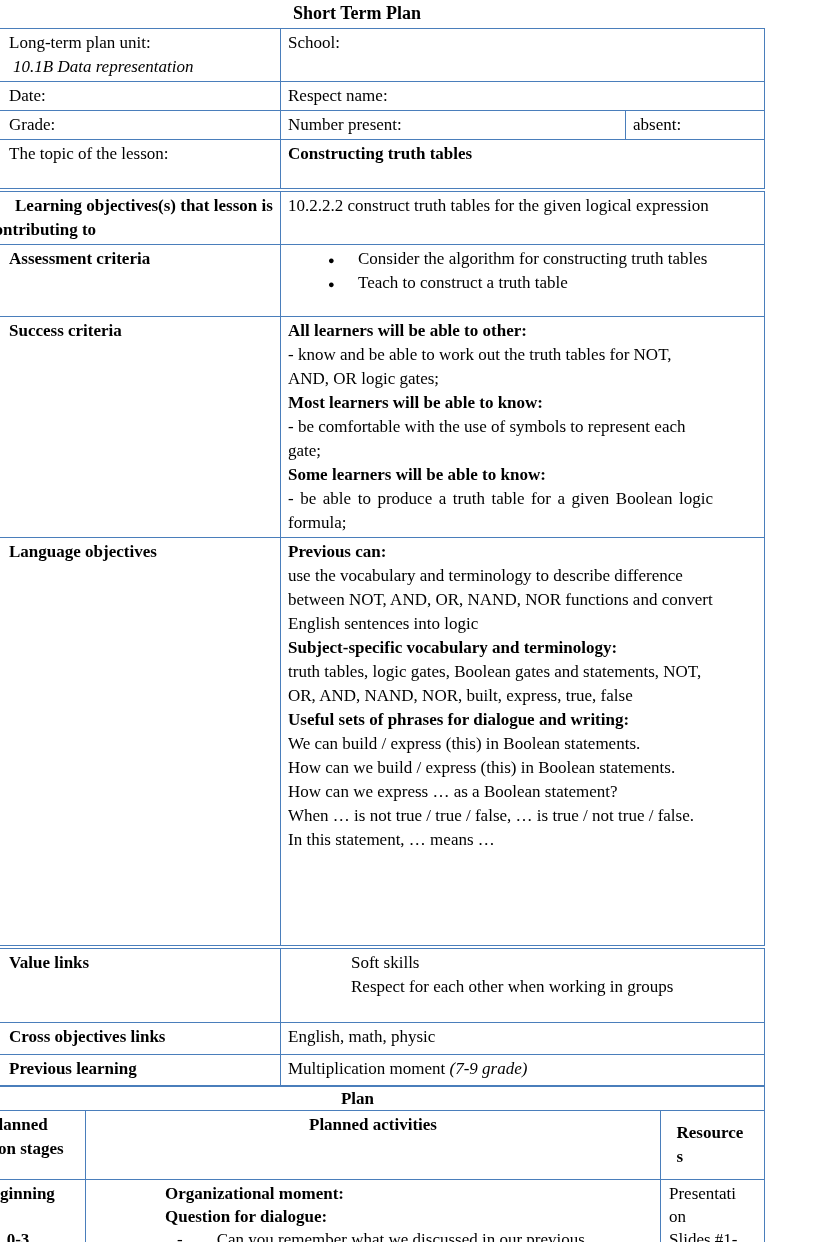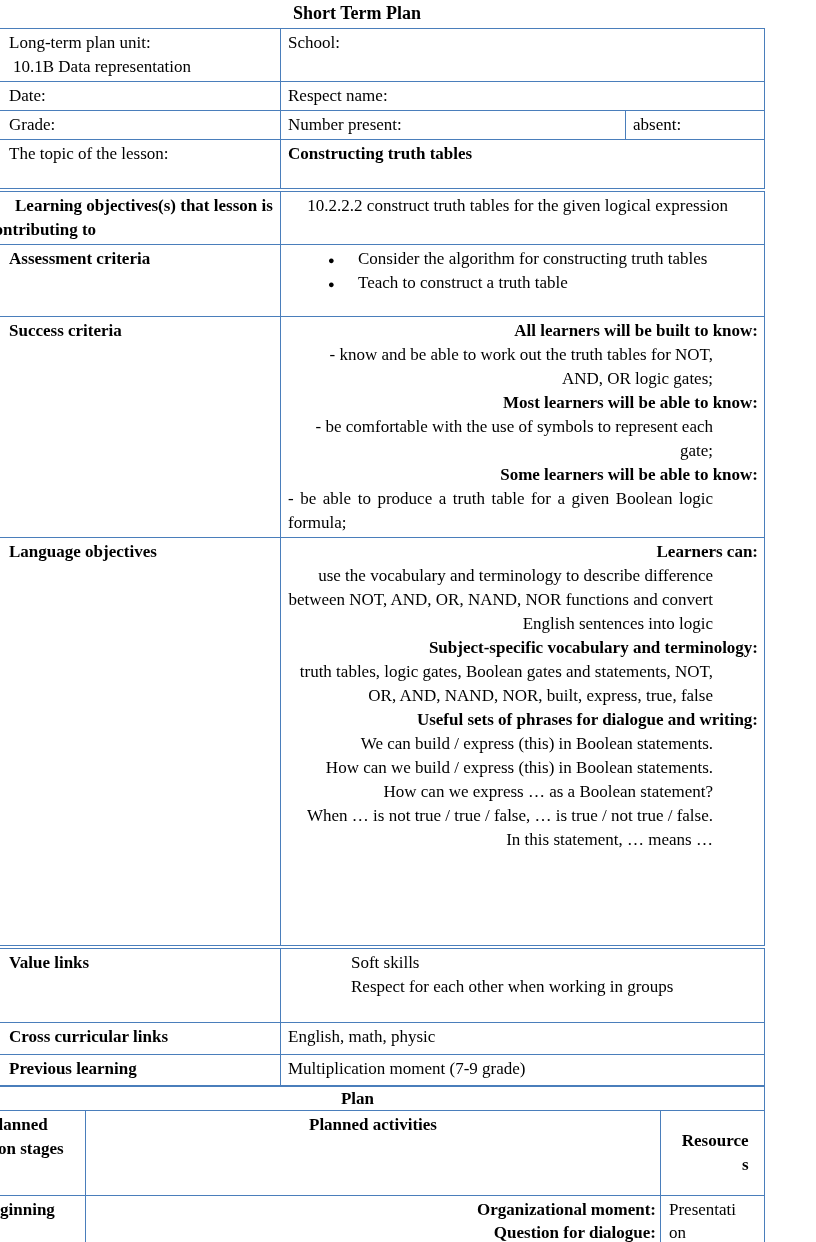--- a/index.html
+++ b/index.html
@@ -6,43 +6,43 @@
   .page {
     position:relative; width:816px; height:1242px; overflow:hidden;
     background:#fff; color:#000;
     font-family:"Liberation Serif","DejaVu Serif",serif;
     font-size:17px; line-height:24px;
   }
   .doc { position:absolute; left:-50px; top:0; width:814px; }
   .title { height:28px; text-align:center; font-weight:700; font-size:18px; line-height:27px; }
   table.t { border-collapse:collapse; width:814px; table-layout:fixed; }
   td { border:1px solid #4a7ebb; vertical-align:top; padding:2px 4px; }
-  p { margin:0;text-align:right; }
+  p { margin:0; }
   .bold { font-weight:700; }
   .lbl { padding-left:58px; }
   .val { padding-left:7px; padding-right:6px; }
   .ind { }
-  .unit { padding-left:4px; }
+  .unit { padding-left:4px;font-style:italic; }
   .dbl { border-top:4px double #4a7ebb; }
   .objlbl { padding-left:36px; padding-right:2px; text-indent:28px; font-weight:700; }
   .maxw { max-width:425px; }
   .blt { position:relative; padding-left:70px; max-width:445px; }
   .blt .dot { position:absolute; left:40px; top:1px; font-size:11px; }
   .prelines { white-space:pre-line; }
   .just { text-align:justify; }
-  .it { }
+  .it { font-style:italic; }
   .planhdr { text-align:center; font-weight:700; padding:0; line-height:23px; }
   .chead { text-align:center; font-weight:700; }
   .stagecell { text-align:center; font-weight:700; }
   .sp { height:23px; }
   .tight { line-height:23px; }
   .acthead { padding-left:75px; font-weight:700; }
   .q { padding-left:8px; text-indent:79px; width:520px; }
   .q .qt { padding-left:34px; }
-  .reshdr { width:72px; margin:16px auto; word-break:break-all; white-space:pre-line; text-align:right; font-weight:700; }
+  .reshdr { width:72px; margin:8px auto; word-break:break-all; white-space:pre-line; text-align:left; font-weight:700; }
   .res { width:72px; word-break:break-all; white-space:pre-line; padding-left:4px; }
 </style>
 </head>
 <body>
 
 <div class="page">
   <div class="doc">
 
     <div class="title">Short Term Plan</div>
 
@@ -117,35 +117,35 @@
             <span>Teach to construct a truth table</span>
           </div>
         </td>
       </tr>
 
       <tr style="height:220px">
         <td class="lbl bold">
           <div>Success criteria</div>
         </td>
         <td colspan="2" class="val">
-          <p class="bold">All learners will be built to know:</p>
+          <p class="bold">All learners will be able to other:</p>
           <p class="maxw">- know and be able to work out the truth tables for NOT, AND, OR logic gates;</p>
           <p class="bold">Most learners will be able to know:</p>
           <p class="maxw">- be comfortable with the use of symbols to represent each gate;</p>
           <p class="bold">Some learners will be able to know:</p>
           <p class="maxw just">- be able to produce a truth table for a given Boolean logic formula;</p>
         </td>
       </tr>
 
       <tr style="height:410px">
         <td class="lbl bold">
           <div>Language objectives</div>
         </td>
         <td colspan="2" class="val">
-          <p class="bold">Learners can:</p>
+          <p class="bold">Previous can:</p>
           <p class="maxw">use the vocabulary and terminology to describe difference between NOT, AND, OR, NAND, NOR functions and convert English sentences into logic</p>
           <p class="bold">Subject-specific vocabulary and terminology:</p>
           <p class="maxw">truth tables, logic gates, Boolean gates and statements, NOT, OR, AND, NAND, NOR,  built, express, true, false</p>
           <p class="bold">Useful sets of phrases for dialogue and writing:</p>
           <p class="maxw prelines">We can build / express (this) in Boolean statements.
 How can we build / express (this) in Boolean statements.
 How can we express … as a Boolean statement?
 When … is not true / true / false, … is true / not true / false.
 In this statement, … means …</p>
         </td>
@@ -156,21 +156,21 @@
           <div>Value links</div>
         </td>
         <td colspan="2" class="dbl val">
           <div class="ind prelines" style="padding-left:63px">Soft skills
 Respect for each other when working in groups</div>
         </td>
       </tr>
 
       <tr style="height:32px">
         <td class="lbl bold">
-          <div>Cross curricular links</div>
+          <div>Cross objectives links</div>
         </td>
         <td colspan="2" class="val ind">
           <div>English, math, physic</div>
         </td>
       </tr>
 
       <tr style="height:31px">
         <td class="lbl bold">
           <div>Previous learning</div>
         </td>

